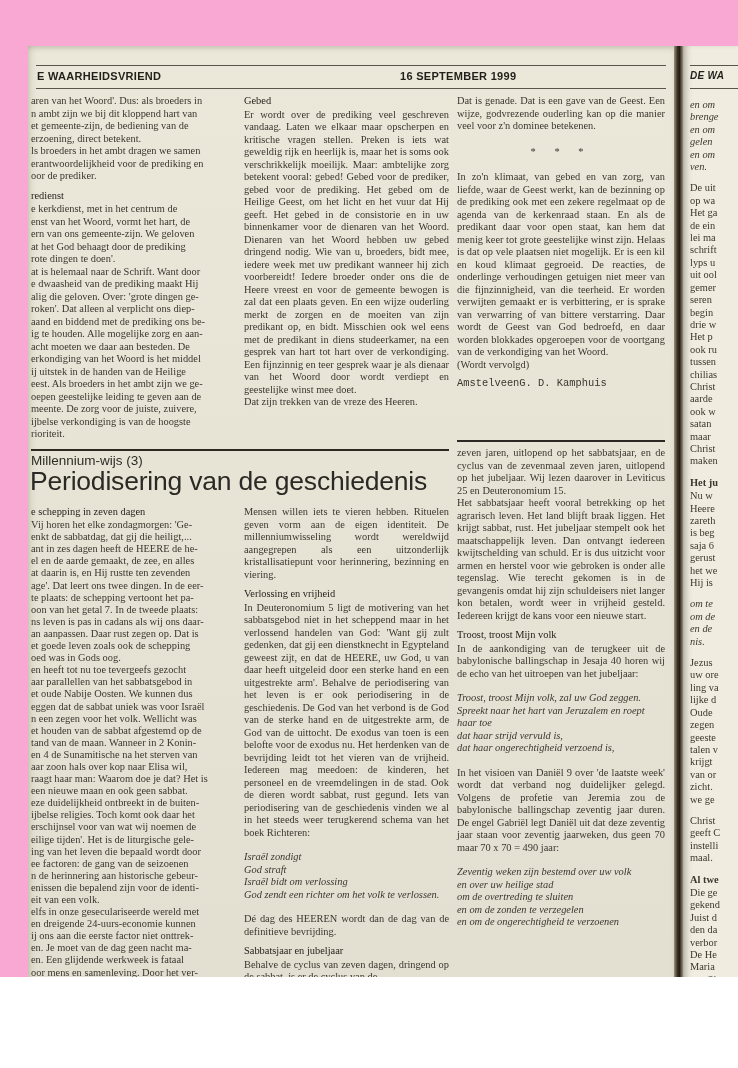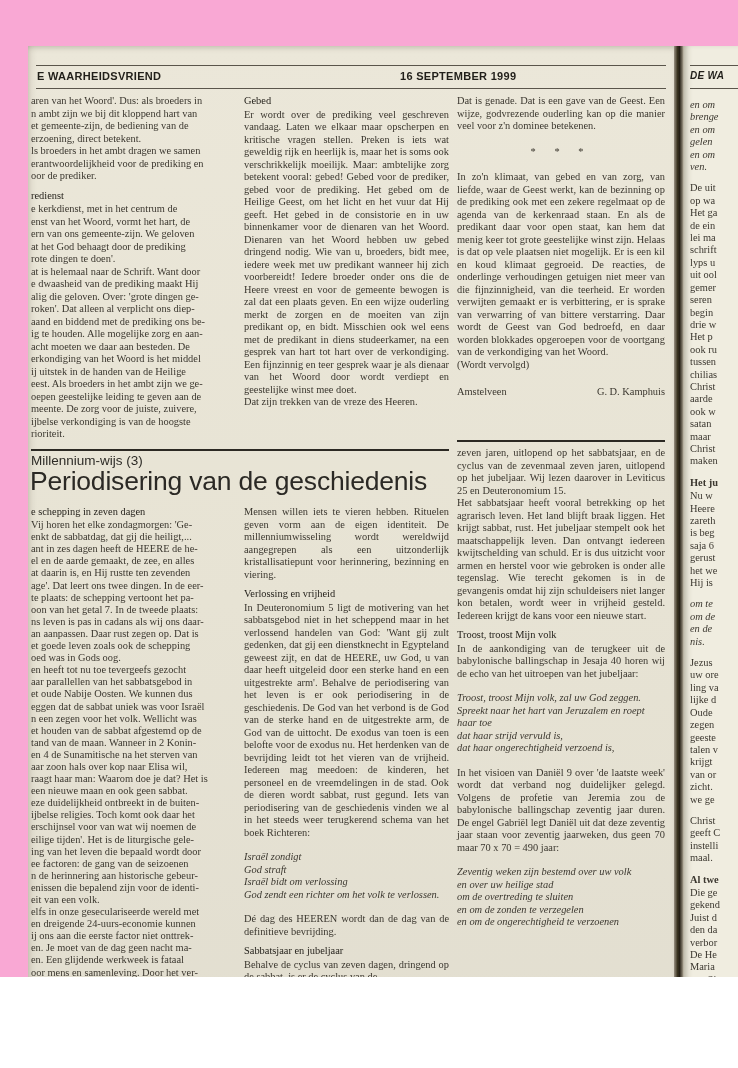--- a/index.html
+++ b/index.html
@@ -42,21 +42,21 @@
   .col p{margin:0;}
   .subhead{
     font-weight:normal;color:#26231d;margin:7px 0 1px;text-align:left;
   }
   .subhead.first{margin-top:0;}
   .lines .ln{white-space:nowrap;overflow:hidden;text-align:left;}
   .quote{font-style:italic;text-align:left;margin:12px 0;}
   .quote .ln{white-space:normal;overflow:visible;}
   .stars{text-align:center;letter-spacing:8px;margin:13px 0 13px;color:#3b372f;}
   .continued{margin-top:1px;}
-  .byline{display:flex;justify-content:space-between;margin-top:15px;}
+  .byline{display:flex;margin-top:6px;font-family:Liberation Mono, monospace;}
   
   .thickrule{position:absolute;height:2px;background:#2c2923;}
   
   .kicker{
     position:absolute;left:31px;top:453px;
     font-family:"Liberation Sans",sans-serif;font-size:13.5px;color:#2e2c27;
   }
   .title{
     position:absolute;left:30px;top:466px;width:440px;
     font-family:"Liberation Sans",sans-serif;font-size:26.5px;

